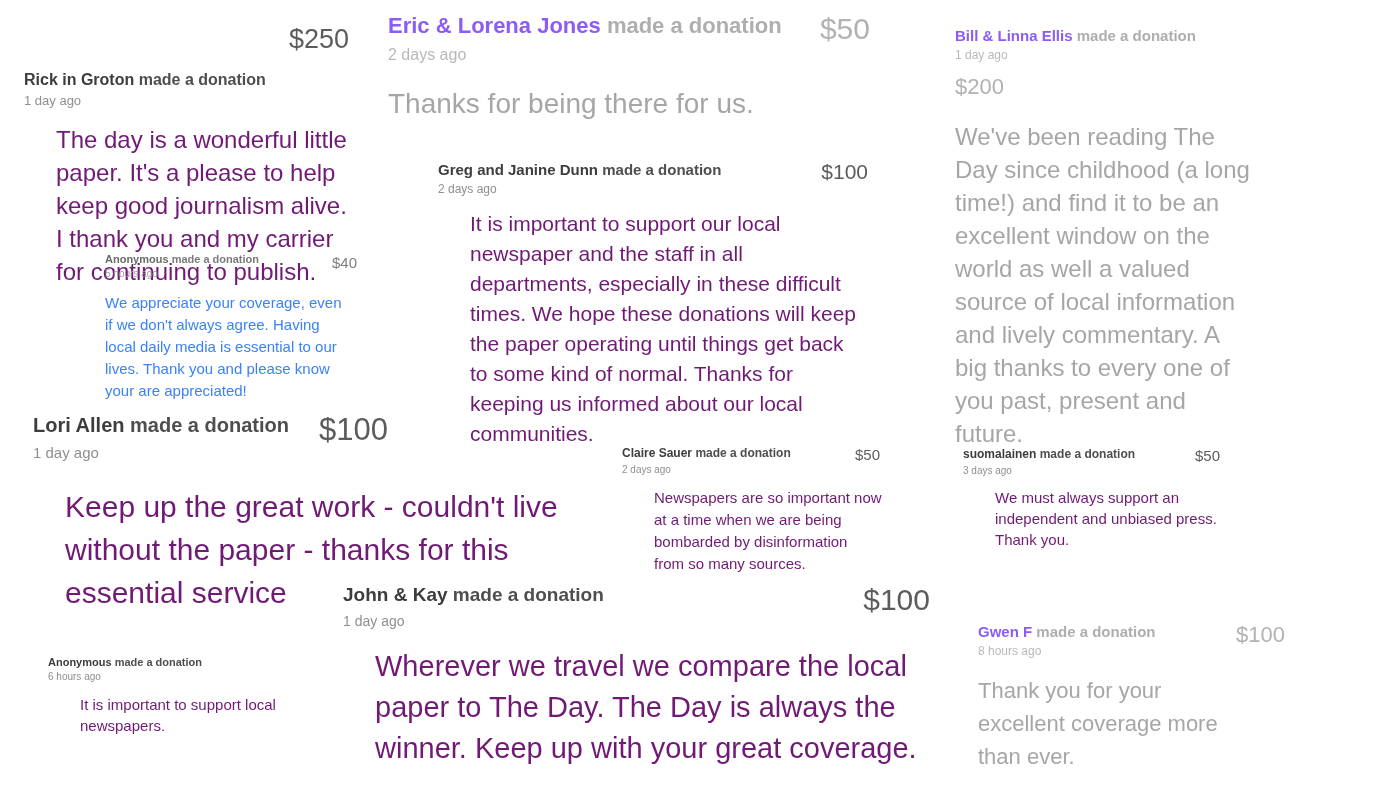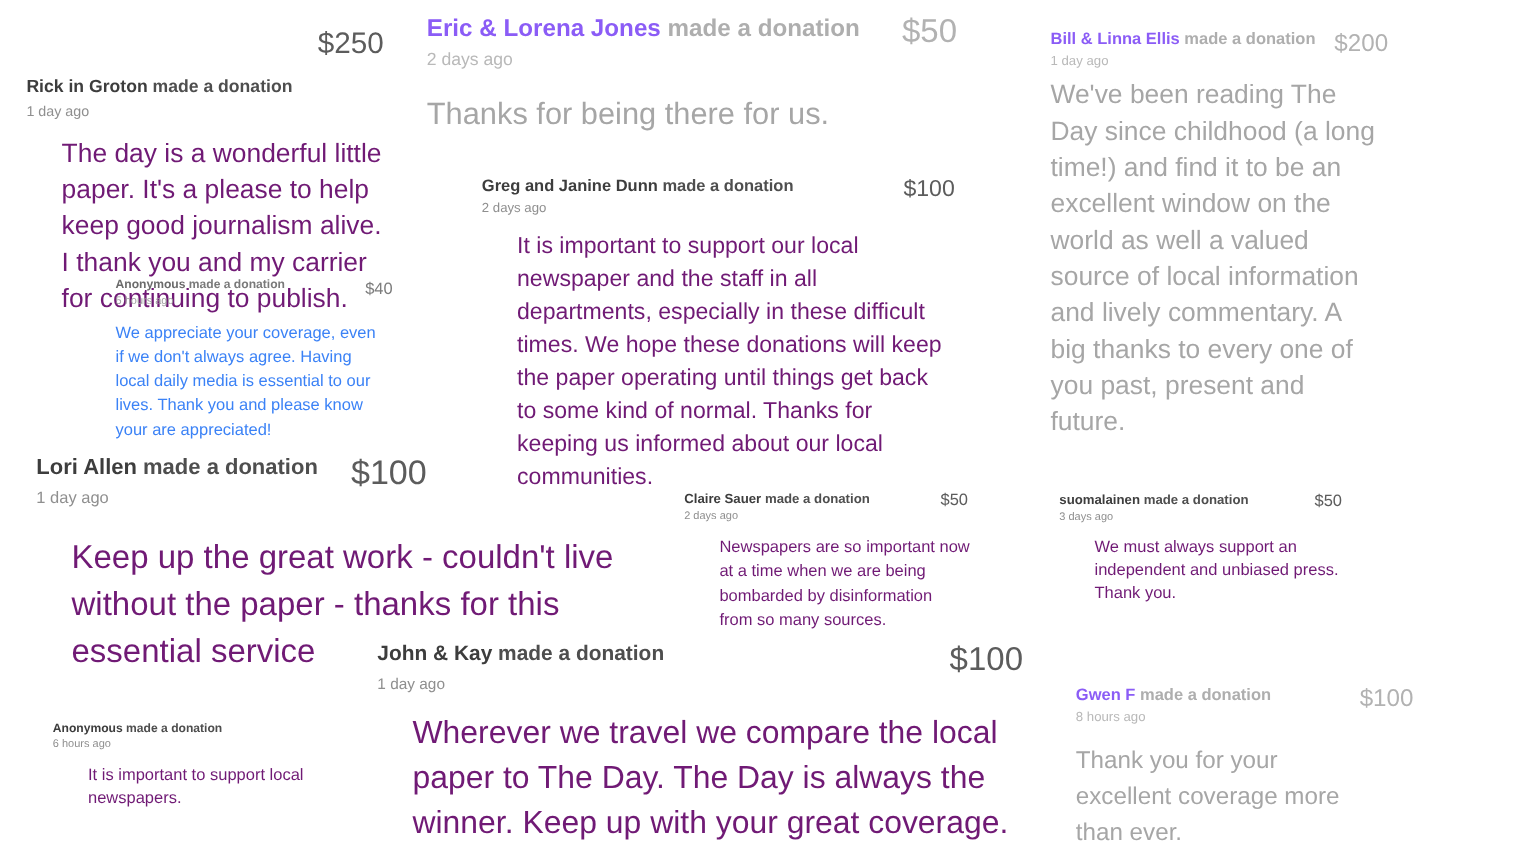--- a/index.html
+++ b/index.html
@@ -99,25 +99,25 @@
   
   .c7 { left: 343px; top: 583px; }
   .c7 .head { width: 587px; }
   .c7 .title { font-size: 19px; }
   .c7 .time { font-size: 14px; margin-top: 5px; }
   .c7 .amount { font-size: 30px; }
   .c7 .message { margin-top: 17px; font-size: 29px; line-height: 41px; }
 
   
   .c8 { left: 955px; top: 26px; }
-  .c8 .head { width: 307px; }
+  .c8 .head { width: 307px; flex-direction: column; }
   .c8 .title { font-size: 15px; white-space: normal; }
   .c8 .time { font-size: 12px; }
   .c8 .amount { font-size: 22px; }
-  .c8 .message { margin-top: 8px; font-size: 24px; line-height: 33px; }
+  .c8 .message { margin-top: 20px; font-size: 24px; line-height: 33px; }
 
   
   .c9 { left: 963px; top: 447px; }
   .c9 .head { width: 257px; }
   .c9 .title { font-size: 12px; }
   .c9 .time { font-size: 10px; }
   .c9 .amount { font-size: 15px; }
   .c9 .message { margin-top: 11px; font-size: 15px; line-height: 21px; }
 
   

